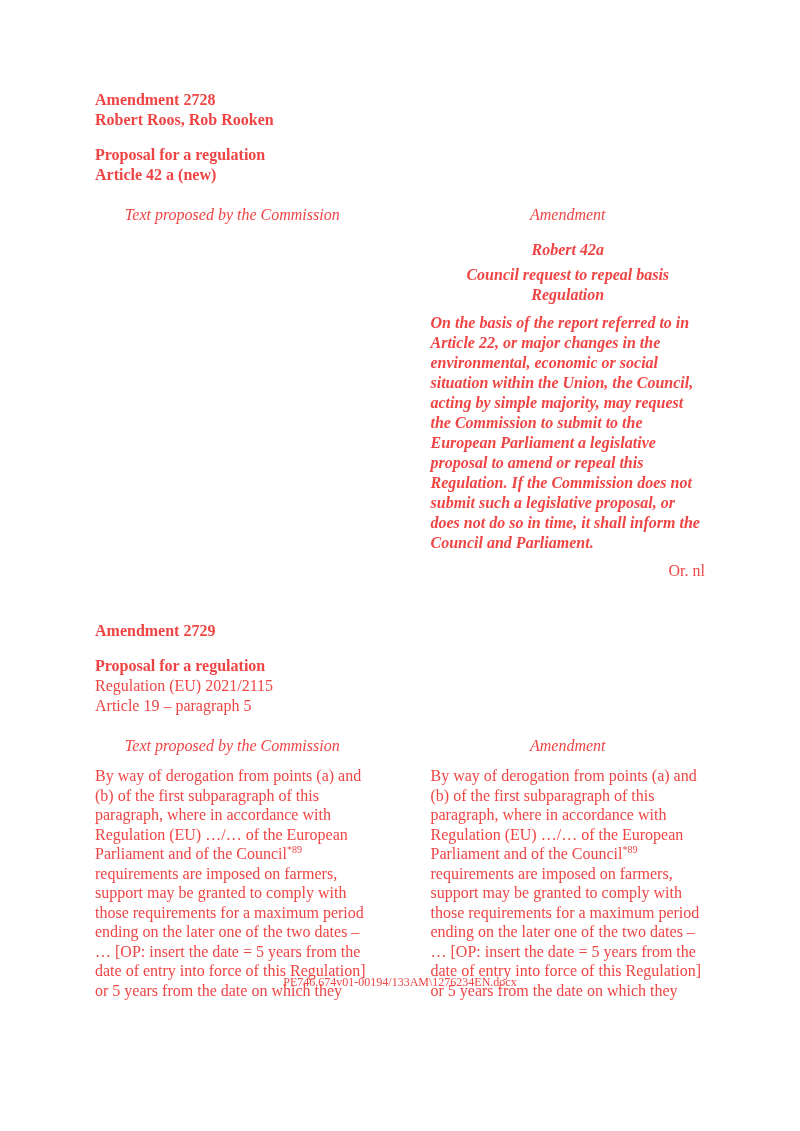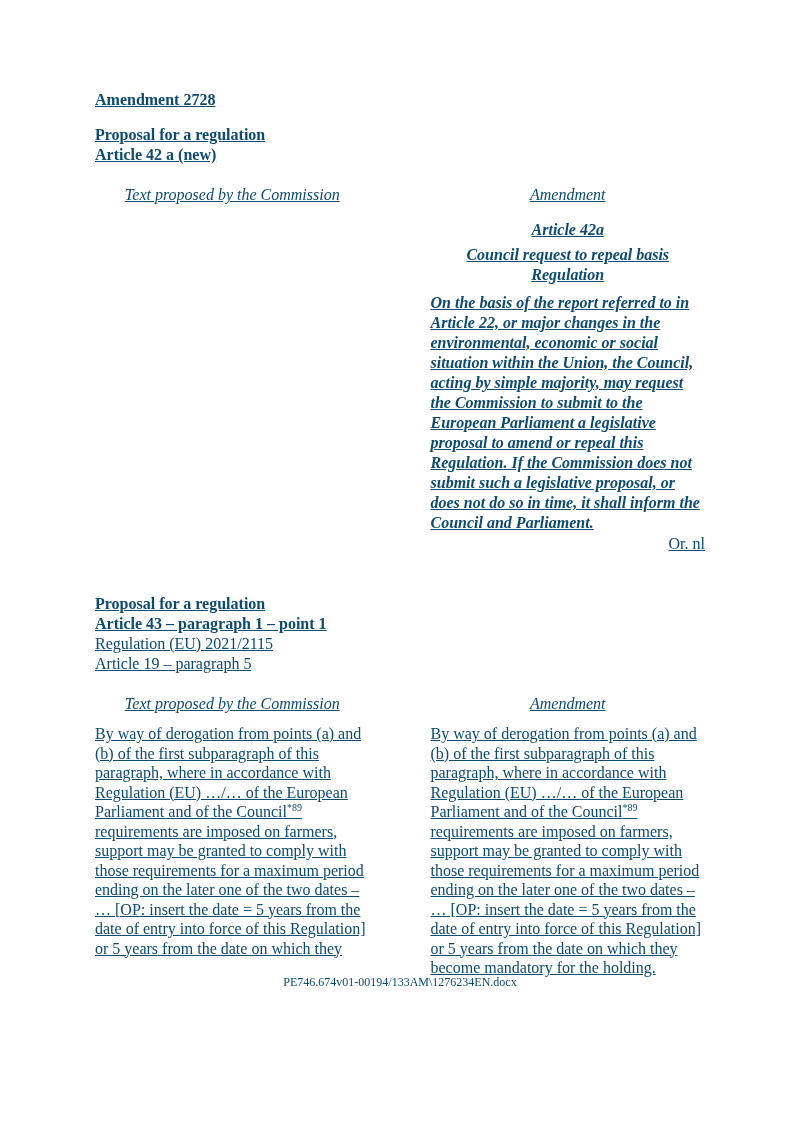--- a/index.html
+++ b/index.html
@@ -1,40 +1,39 @@
 <!DOCTYPE html>
 <html><head>
 <meta charset="utf-8">
 <style>
   html, body { margin: 0; padding: 0; background: #ffffff; }
   .page {
     position: relative;
     width: 800px;
     height: 1002px;
     background: #ffffff;
-    color: #0c4a6e;
+    color: #ef4444;
     font-family: "Liberation Serif", serif;
     font-size: 16px;
     line-height: 20px;
     overflow: hidden;
-    text-decoration: underline;
   }
   .content { padding: 90px 95px 0 95px; }
   .b  { font-weight: bold; }
   .bi { font-weight: bold; font-style: italic; }
   .nowrap { white-space: nowrap; }
   .gap15 { margin-top: 15px; }
   .cols { display: flex; gap: 61px; }
   .col { width: 280px; }
   .col-headers { margin-top: 20px; }
   .col-header { font-style: italic; text-align: center; }
   .center { text-align: center; }
   .art-heading { margin-top: 15px; }
   .art-subheading { margin-top: 5px; }
-  .amend-para { margin: 8px 0 1px 0; line-height: 20px; }
+  .amend-para { margin: 8px 0 8px 0; line-height: 20px; }
   .body-para { margin: 0; line-height: 19.5px; }
   .origin { text-align: right; }
   .section2 { margin-top: 40px; }
   .body-cols { margin-top: 10px; }
   sup { font-size: 10px; line-height: 0; vertical-align: super; }
   .footer {
     position: absolute;
     left: 95px;
     right: 95px;
     top: 972px;
@@ -53,45 +52,46 @@
   }
 </style>
 </head>
 <body>
 
 <div class="page">
   <div class="content">
 
     <section>
       <div class="b">Amendment 2728</div>
+      <div class="b">Robert Roos, Rob Rooken</div>
 
       <div class="b gap15">Proposal for a regulation</div>
       <div class="b">Article 42 a (new)</div>
 
       <div class="cols col-headers">
         <div class="col col-header">Text proposed by the Commission</div>
         <div class="col col-header">Amendment</div>
       </div>
 
       <div class="cols">
         <div class="col"></div>
         <div class="col">
-          <div class="bi center art-heading">Article 42a</div>
+          <div class="bi center art-heading">Robert 42a</div>
           <div class="bi center art-subheading">Council request to repeal basis Regulation</div>
           <p class="bi amend-para">On the basis of the report referred to in Article 22, or major changes in the environmental, economic or social situation within the Union, the Council, acting by simple majority, may request the Commission to submit to the European Parliament a legislative proposal to amend or repeal this Regulation. If the Commission does not submit such a legislative proposal, or does not do so in time, it shall inform the Council and Parliament.</p>
         </div>
       </div>
 
       <div class="origin">Or. nl</div>
     </section>
 
     <section class="section2">
+      <div class="b">Amendment 2729</div>
 
       <div class="b gap15">Proposal for a regulation</div>
-      <div class="b">Article 43 – paragraph 1 – point 1</div>
       <div>Regulation (EU) 2021/2115</div>
       <div>Article 19 – paragraph 5</div>
 
       <div class="cols col-headers">
         <div class="col col-header">Text proposed by the Commission</div>
         <div class="col col-header">Amendment</div>
       </div>
 
       <div class="cols body-cols">
         <div class="col">

